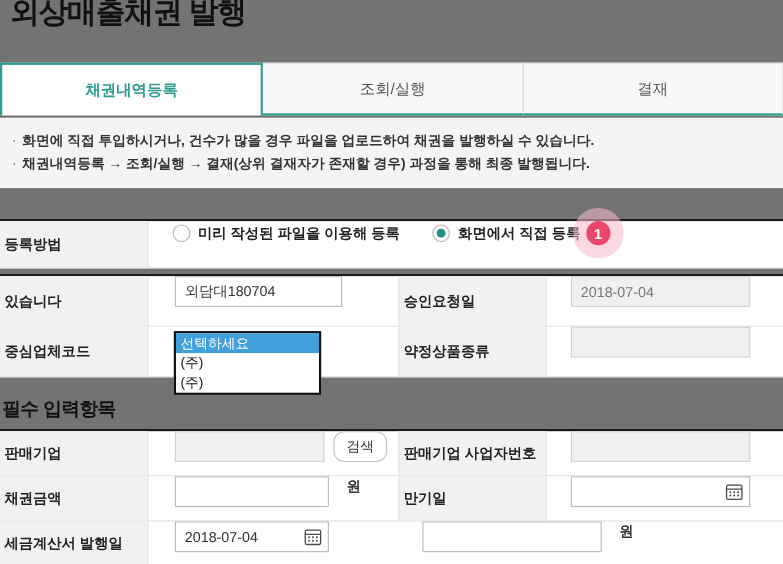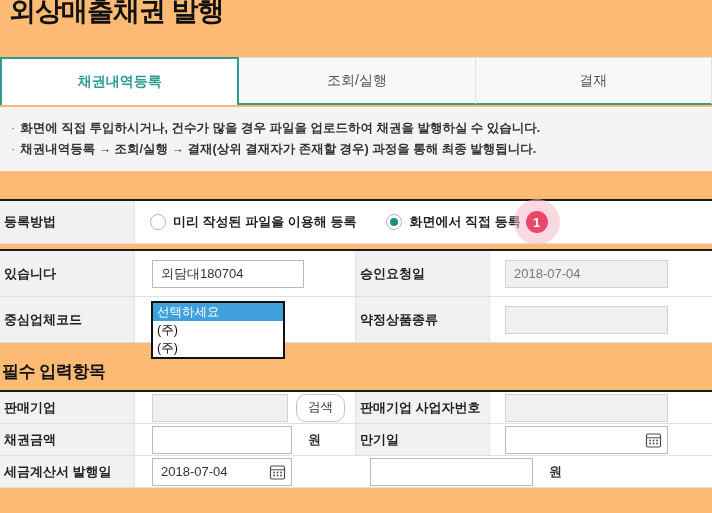--- a/index.html
+++ b/index.html
@@ -1,19 +1,19 @@
 <!DOCTYPE html>
 <html><head>
 <meta charset="utf-8">
 <style>
   * { margin:0; padding:0; box-sizing:border-box; }
   html,body { background:#fff; }
   .page {
     position:relative; width:712px; height:513px; overflow:hidden;
-    background:#fdba74; font-family:"Liberation Sans","DejaVu Sans",sans-serif; color:#222;
+    background:#737373; font-family:"Liberation Sans","DejaVu Sans",sans-serif; color:#222;
   }
   
   .page-title {
     position:absolute; top:-7px; left:9px;
     font-size:27px; font-weight:700; letter-spacing:-1px; color:#111;
   }
   
   .tabs { position:absolute; top:57px; left:0; width:712px; height:48px; display:flex; }
   .tab {
     flex:1; display:flex; align-items:center; justify-content:center;
@@ -37,21 +37,21 @@
   .notice-line .bullet { color:#666; margin-right:5px; font-weight:400; }
   
   .ftable { position:absolute; left:0; width:712px; border-top:2px solid #1b1b1b; background:#fff; }
   .frow { display:flex; align-items:center; border-bottom:1px solid #e0e0e0; }
   .lblcell {
     width:135px; align-self:stretch; background:#f1f1f1;
     display:flex; align-items:center; padding-left:4px;
     font-size:13px; font-weight:700; color:#222;
     border-right:1px solid #e6e6e6;
   }
-  .ccell { display:flex; align-items:center; padding-left:17px; position:relative; }
+  .ccell { display:flex; align-items:flex-start; padding-left:17px; position:relative;margin-left:7px; }
   .ccell.c1 { width:220px; align-self:stretch; }
   .ccell.c2 { flex:1; align-self:stretch; padding-left:15px; }
   .lblcell.l2 { border-left:1px solid #e6e6e6; }
   
   .inp {
     height:28px; border:1px solid #b9b9b9; background:#fff;
     font-size:13px; color:#333; padding:0 8px;
     font-family:"Liberation Sans","DejaVu Sans",sans-serif;
   }
   .inp.dis { background:#f0f0f0; border-color:#d2d2d2; color:#777; }
@@ -90,21 +90,21 @@
   
   .btn {
     height:28px; padding:0 11px; margin-left:8px;
     background:#fff; border:1px solid #c4c4c4; border-radius:10px;
     font-size:12.5px; color:#333; cursor:pointer;
     font-family:"Liberation Sans","DejaVu Sans",sans-serif;
   }
   
   .t-method { top:199px; } .t-method .frow { height:43px; }
   .t-detail { top:249px; } .t-detail .frow { height:46px; }
-  .t-required { top:390px; } .t-required .frow { height:32px; }
+  .t-required { top:390px; } .t-required .frow { height:41px; }
 </style>
 </head>
 <body>
 
 <div class="page">
 
   <h1 class="page-title">외상매출채권 발행</h1>
 
   <div class="tabs">
     <div class="tab active">채권내역등록</div>

